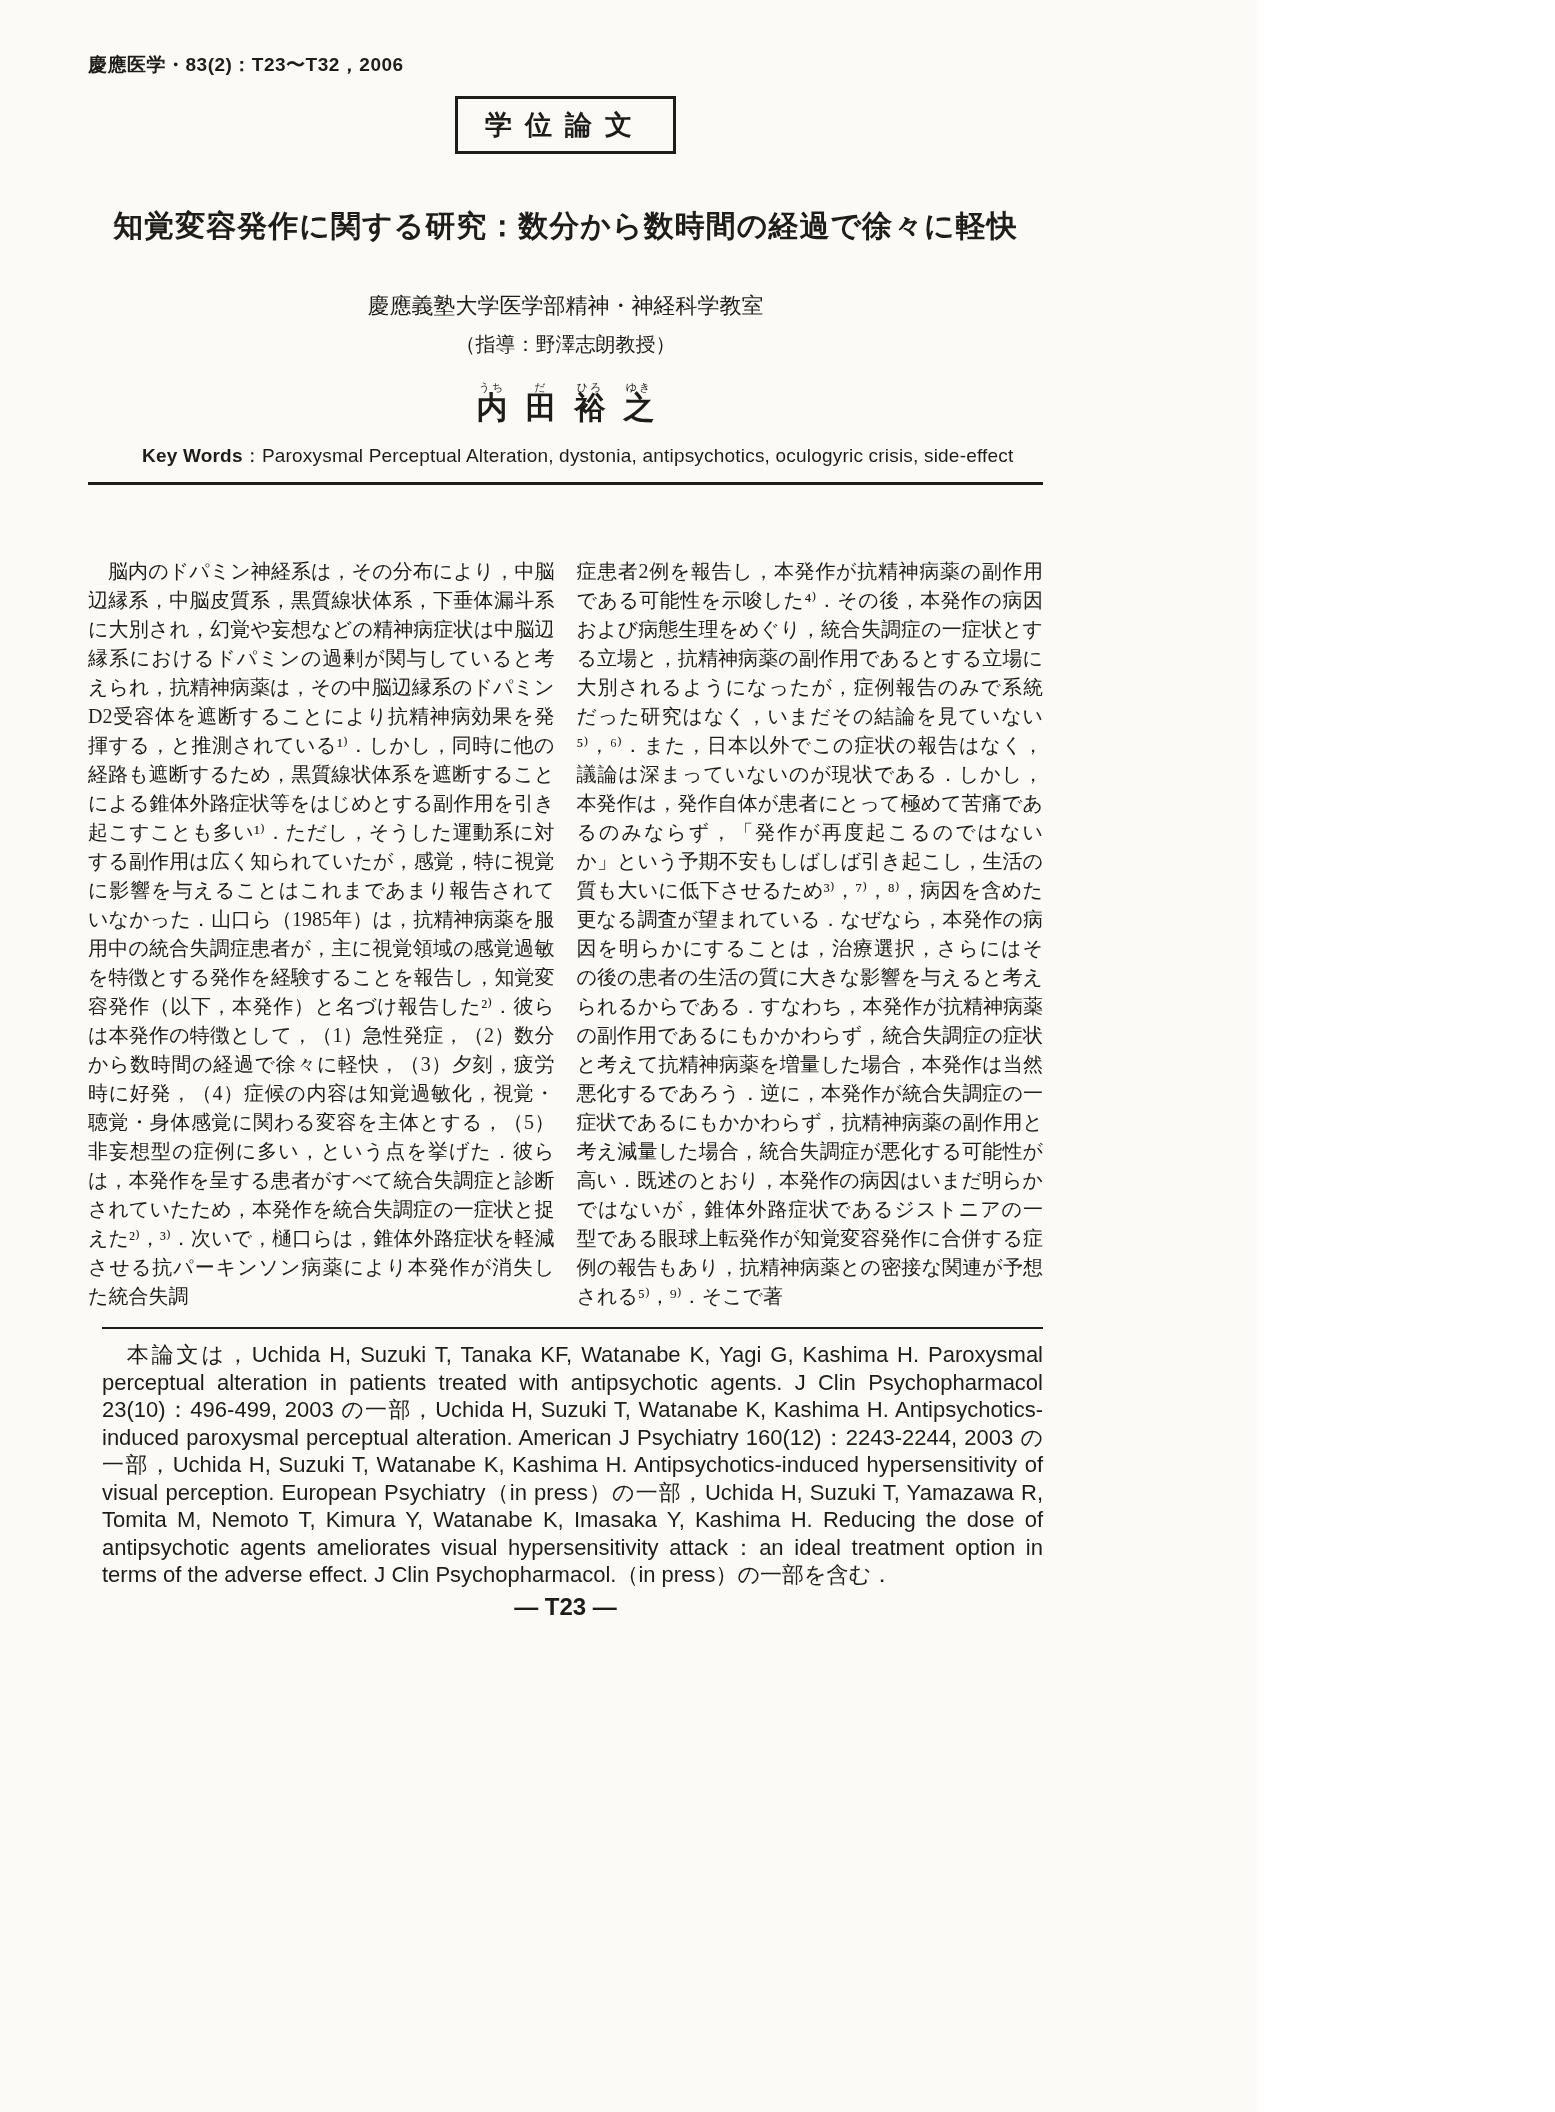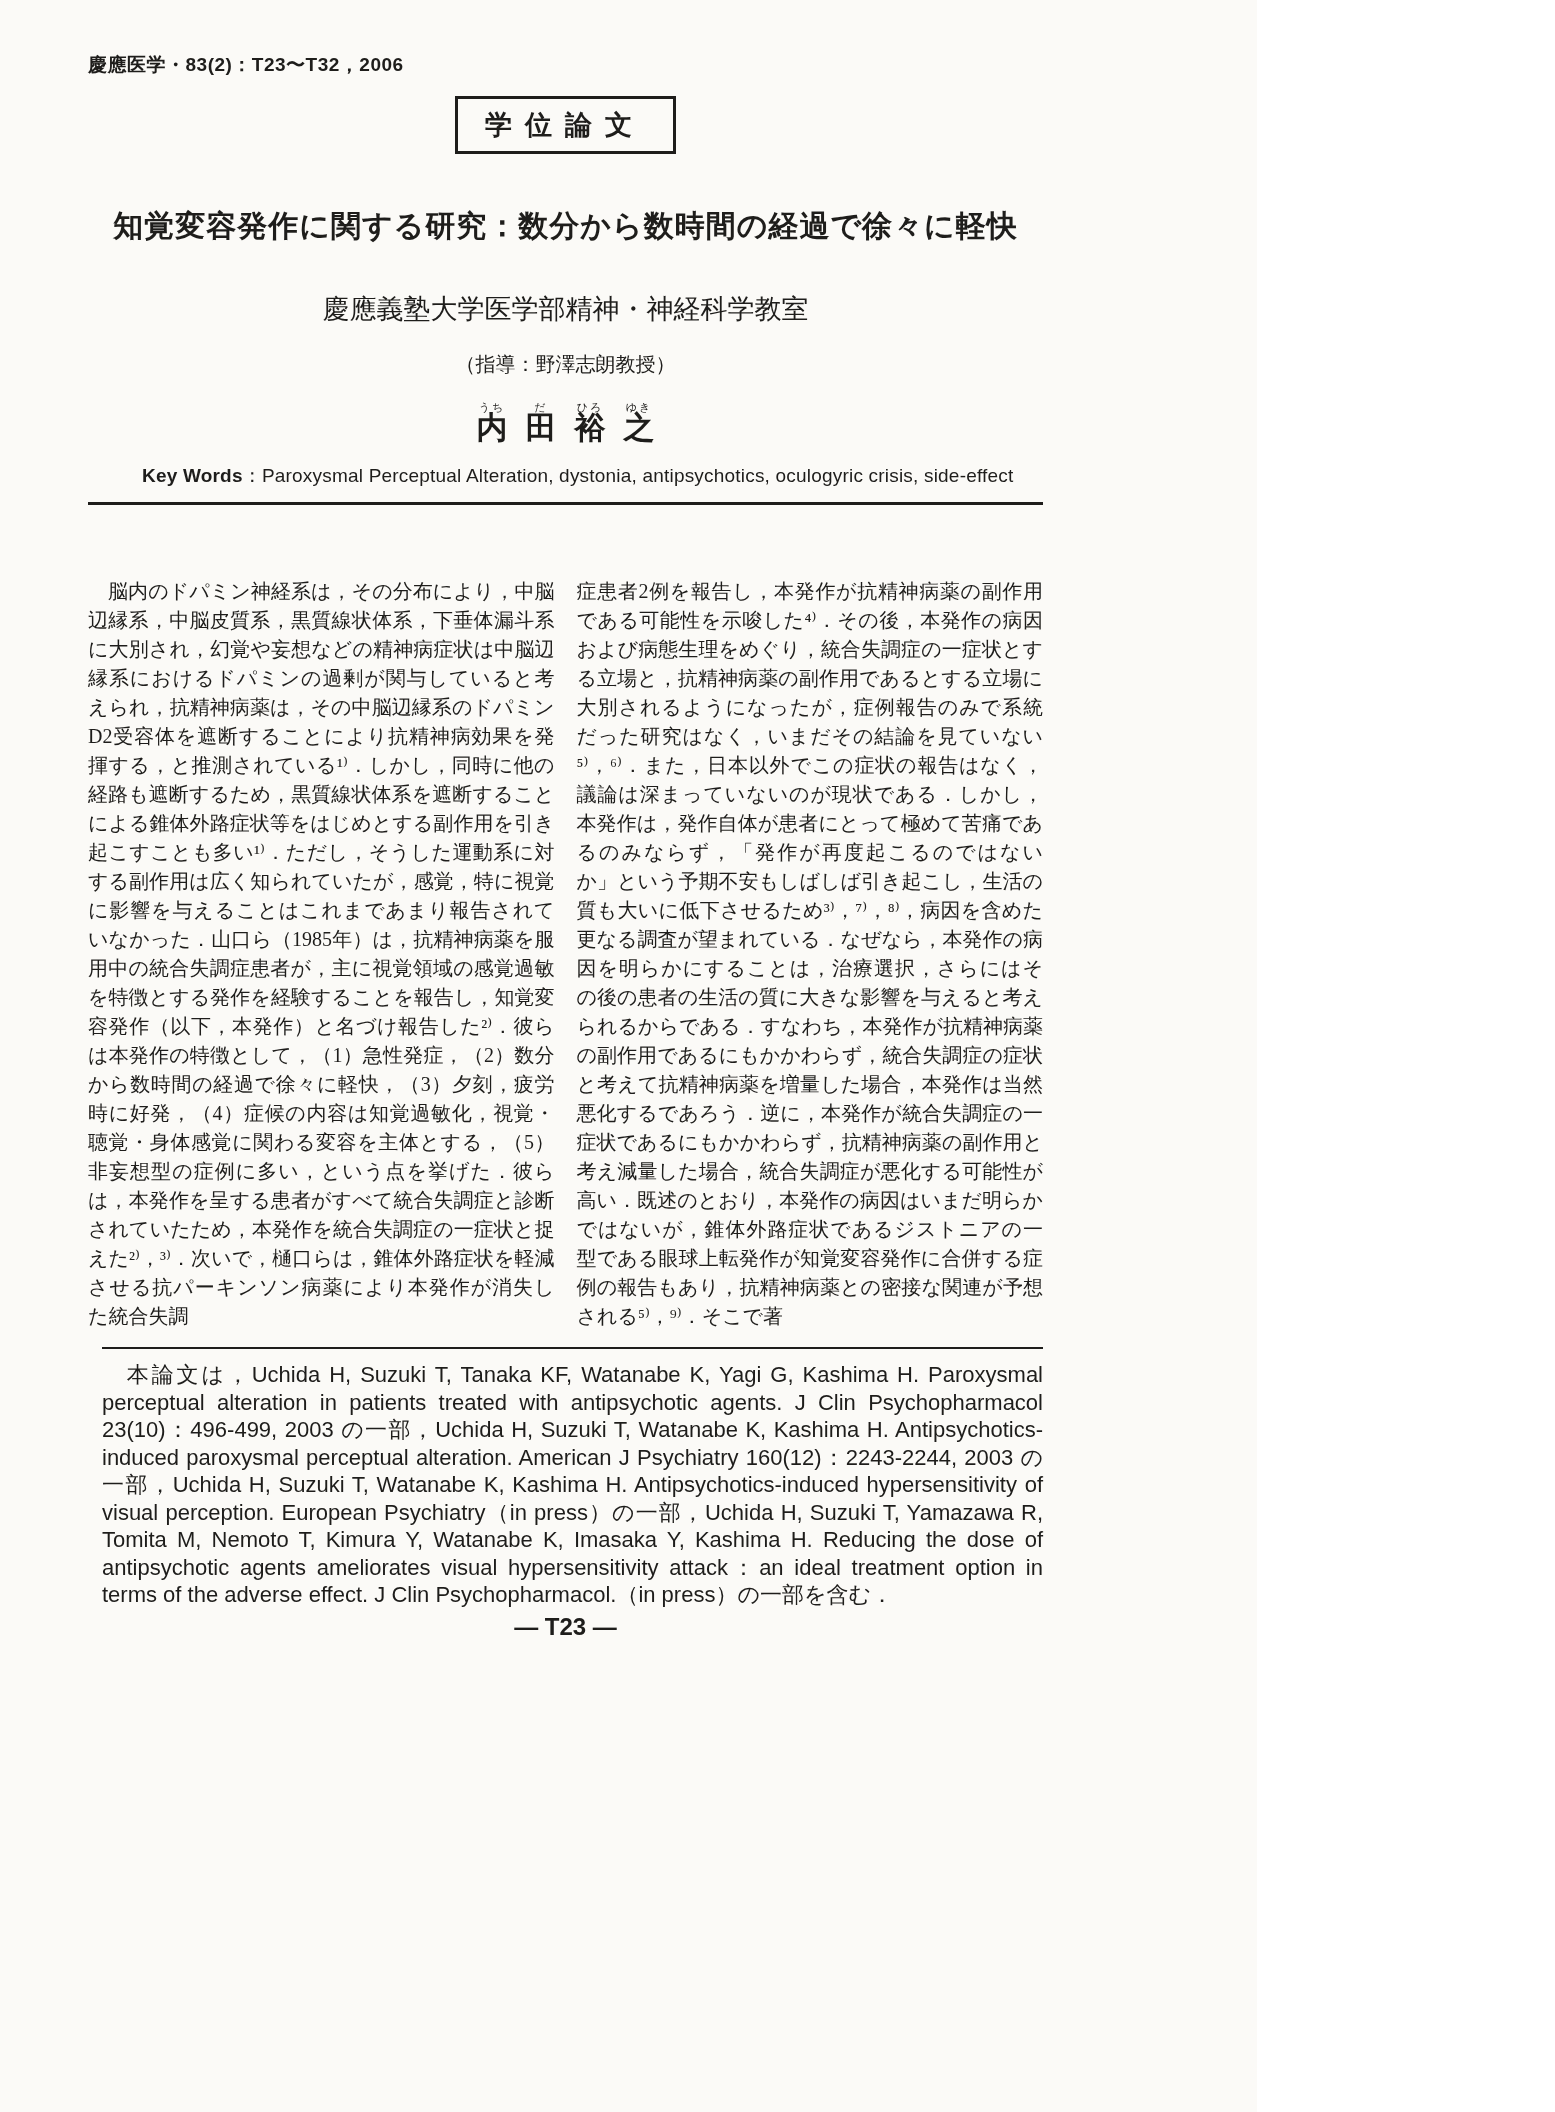--- a/index.html
+++ b/index.html
@@ -42,22 +42,22 @@
   }
   .title {
     text-align: center;
     font-size: 30px;
     font-weight: 700;
     letter-spacing: 1px;
     margin-bottom: 44px;
   }
   .affiliation {
     text-align: center;
-    font-size: 27px;
-    margin-bottom: 24px;
+    font-size: 22px;
+    margin-bottom: 10px;
   }
   .supervisor {
     text-align: center;
     font-size: 20px;
     margin-bottom: 14px;
   }
   .author-row {
     text-align: center;
     font-size: 31px;
     font-weight: 700;

